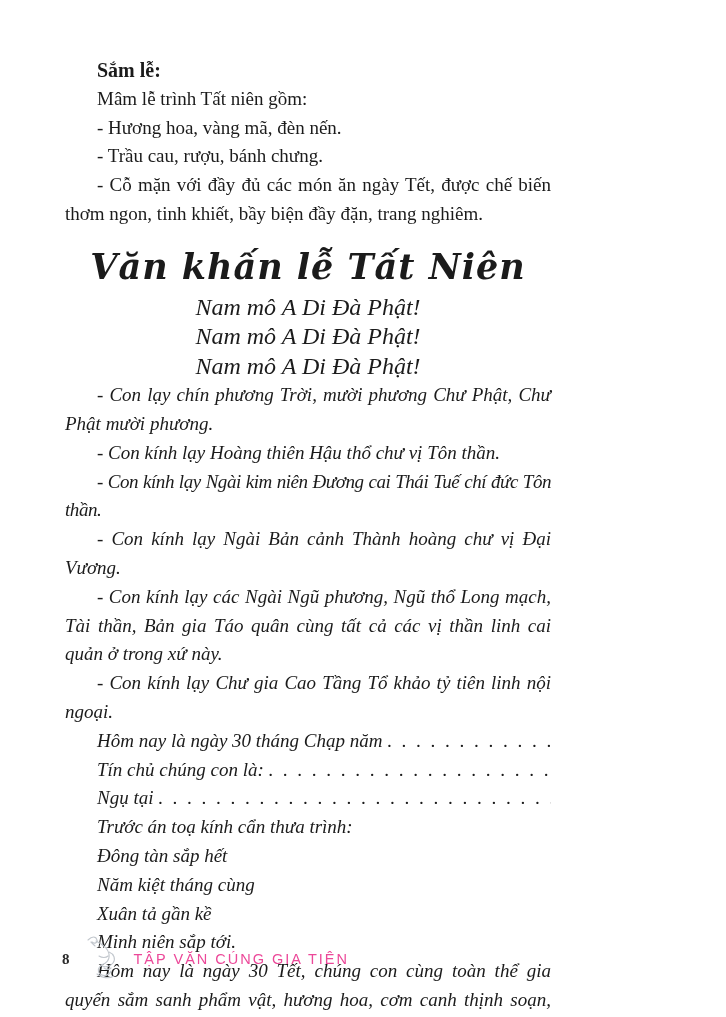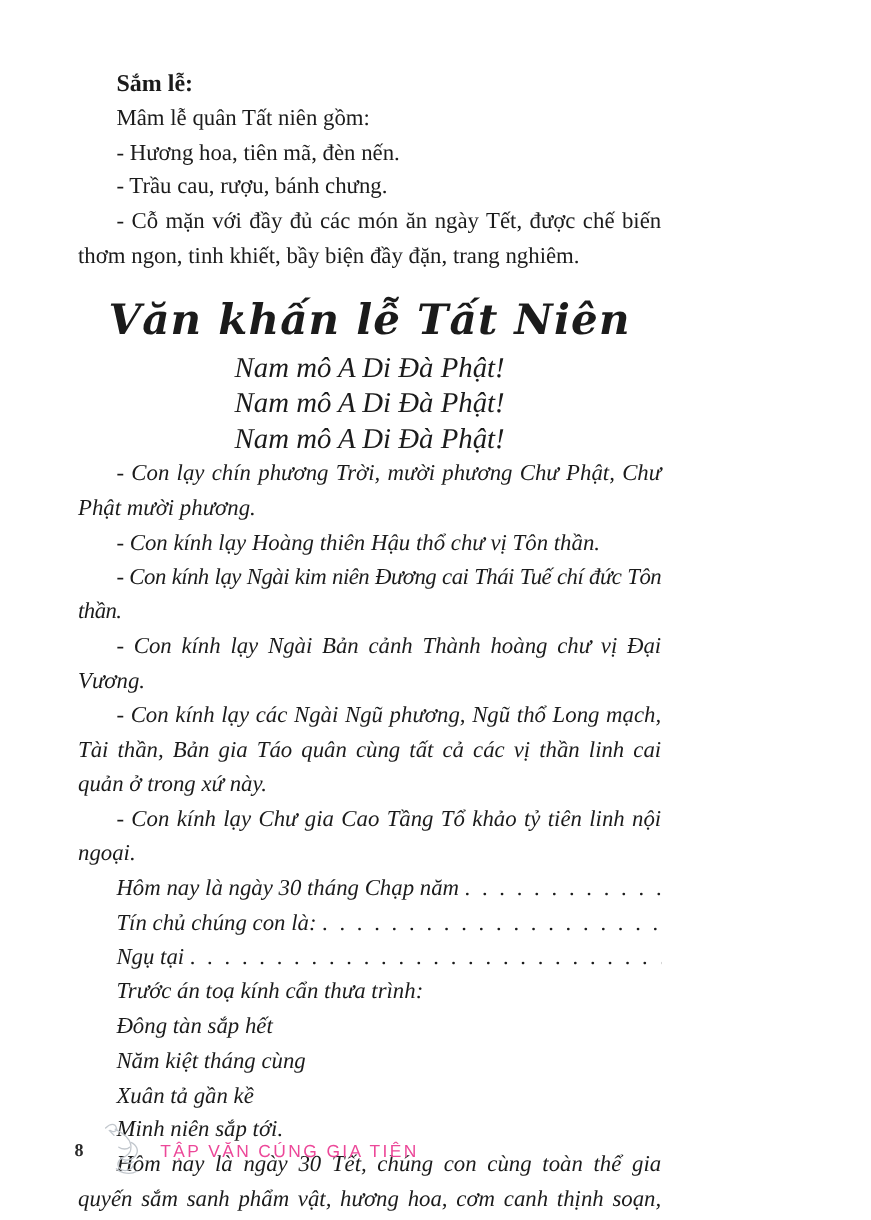--- a/index.html
+++ b/index.html
@@ -51,22 +51,22 @@
     font-size:14.5px; letter-spacing:2px;
     color:#ec4899; font-weight:normal;
   }
 </style>
 </head>
 <body>
 
 <div class="page">
 
   <p class="heading">Sắm lễ:</p>
-  <p>Mâm lễ quân Tất niên gồm:</p>
-  <p>- Hương hoa, tiên mã, đèn nến.</p>
+  <p>Mâm lễ trình Tất niên gồm:</p>
+  <p>- Hương hoa, vàng mã, đèn nến.</p>
   <p>- Trầu cau, rượu, bánh chưng.</p>
   <p>- Cỗ mặn với đầy đủ các món ăn ngày Tết, được chế biến thơm ngon, tinh khiết, bầy biện đầy đặn, trang nghiêm.</p>
 
   <p class="title">Văn khấn lễ Tất Niên</p>
 
   <p class="invocation">Nam mô A Di Đà Phật!</p>
   <p class="invocation">Nam mô A Di Đà Phật!</p>
   <p class="invocation">Nam mô A Di Đà Phật!</p>
 
   <p class="prayer">- Con lạy chín phương Trời, mười phương Chư Phật, Chư Phật mười phương.</p>

